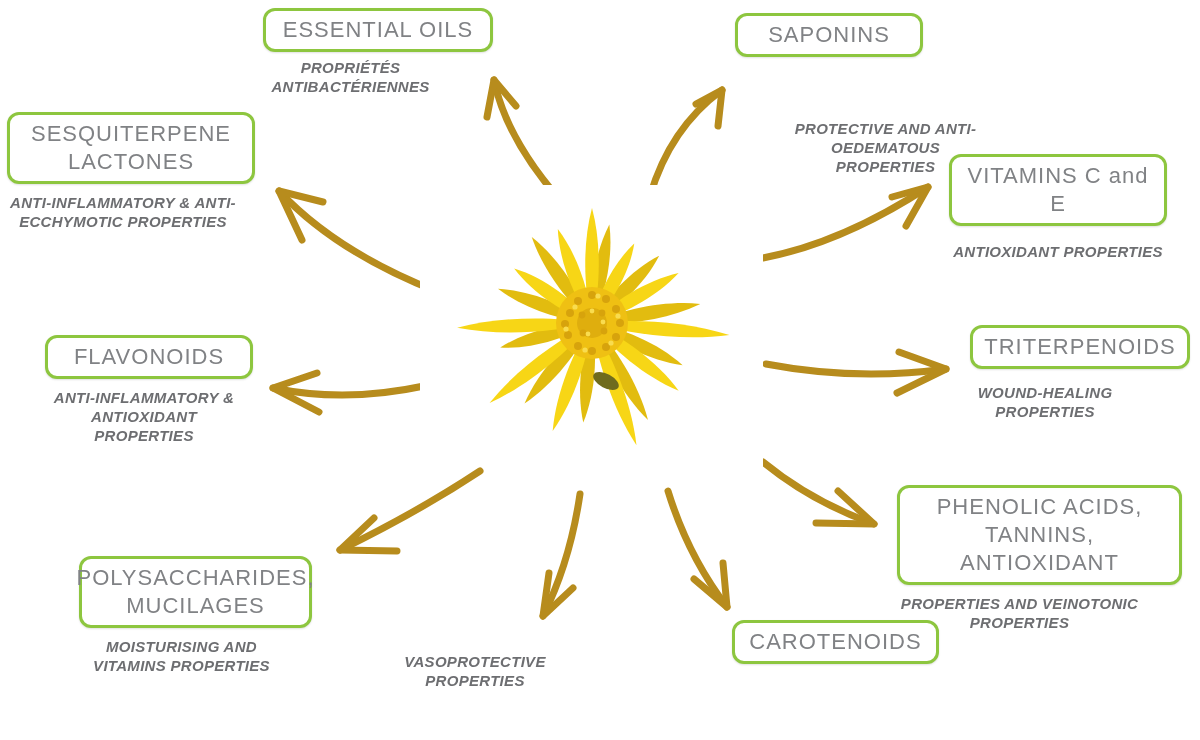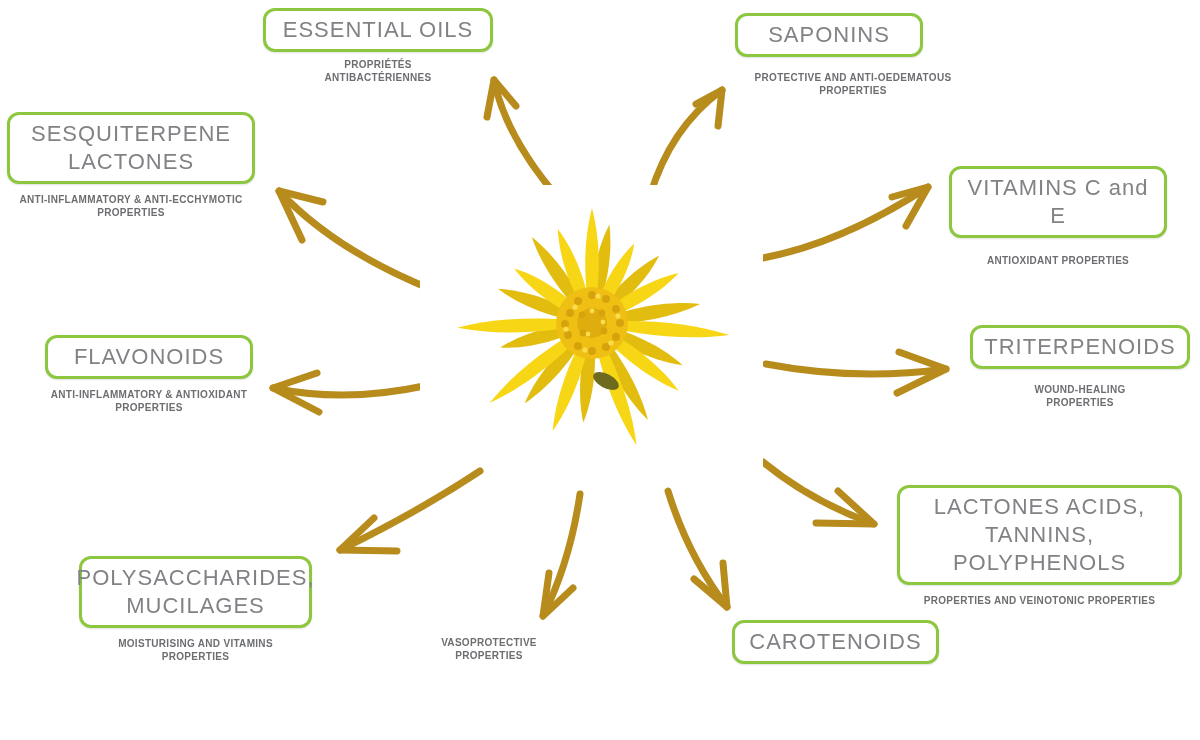--- a/index.html
+++ b/index.html
@@ -2,52 +2,52 @@
 <html><head>
 <meta charset="utf-8">
 <style>
   html,body{margin:0;padding:0;}
   body{
     width:1200px;height:740px;position:relative;overflow:hidden;
     background:#ffffff;
     font-family:"Liberation Sans", sans-serif;
     --box-border:#8dc63f; --box-text:#808285; --desc-text:#6d6e71; --arrow:#b78c1d;
   }
-  .node{position:absolute;display:flex;flex-direction:column;align-items:center;}
+  .node{position:absolute;display:flex;flex-direction:column;align-items:flex-start;}
   .box{
     width:100%;box-sizing:border-box;
     background:#ffffff;
     border:3px solid var(--box-border);
     border-radius:12px;
     box-shadow:0 1px 2px rgba(0,0,0,0.12);
     display:flex;align-items:center;justify-content:center;
     text-align:center;
     color:var(--box-text);
     font-size:22px;line-height:1.28;letter-spacing:1px;
     padding:5px 6px;
     min-height:44px;
   }
   .desc{
     margin-top:10px;
     text-align:center;
     color:var(--desc-text);
-    font-weight:bold;
-    font-size:10px;line-height:1.25;letter-spacing:0.3px;
+    font-weight:bold;font-style:italic;
+    font-size:15px;line-height:1.25;letter-spacing:0.3px;
     flex:none;
   }
   
   #n-essential      {left:263px;top:8px;  width:230px;} #n-essential .desc{width:175px;margin-top:7px;}
-  #n-saponins       {left:735px;top:13px; width:188px;} #n-saponins .desc{width:205px;margin-top:15px;margin-left:48px;}
+  #n-saponins       {left:735px;top:13px; width:188px;gap:48px;} #n-saponins .desc{width:205px;margin-top:15px;margin-left:48px;}
   #n-sesquiterpene  {left:7px;  top:112px;width:248px;} #n-sesquiterpene .desc{width:232px;}
-  #n-vitamins       {left:949px;top:166px;width:218px;} #n-vitamins .desc{width:218px;margin-top:17px;}
+  #n-vitamins       {left:949px;top:154px;width:218px;} #n-vitamins .desc{width:218px;margin-top:17px;}
   #n-flavonoids     {left:45px; top:335px;width:208px;} #n-flavonoids .desc{width:198px;}
   #n-triterpenoids  {left:970px;top:325px;width:220px;} #n-triterpenoids .desc{width:150px;margin-top:15px;}
   #n-polysaccharides{left:79px; top:537px;width:233px;margin-top:19px;} #n-polysaccharides .desc{width:205px;}
   #n-phenolic       {left:897px;top:485px;width:285px;} #n-phenolic .desc{width:245px;}
-  #n-coumarins      {left:400px;top:629px;width:178px;} #n-coumarins .desc{width:150px;margin-top:8px;}
+  #n-coumarins      {left:400px;top:629px;width:178px;} #n-coumarins .desc{width:150px;margin-top:24px;}
   #n-carotenoids    {left:732px;top:620px;width:207px;} #n-carotenoids .desc{width:215px;margin-top:14px;}
 
   .arrows{position:absolute;left:0;top:0;width:1200px;height:740px;}
   .arrows path{stroke:var(--arrow);stroke-width:7;fill:none;stroke-linecap:round;stroke-linejoin:round;}
 
   .flower-panel{position:absolute;left:420px;top:185px;width:343px;height:282px;background:#ffffff;}
   .flower-panel svg{display:block;}
 </style>
 </head>
 <body style="--box-border: #8dc63f; --box-text: #808285; --desc-text: #6d6e71; --arrow: #b78c1d; --flower-petal: #f7d616; --flower-disc: #efc013;">
@@ -206,21 +206,21 @@
 
 <div class="node" id="n-polysaccharides">
   <div class="box">
     <span>POLYSACCHARIDES, MUCILAGES</span>
   </div>
   <div class="desc">MOISTURISING AND VITAMINS PROPERTIES</div>
 </div>
 
 <div class="node" id="n-phenolic">
   <div class="box">
-    <span>LACTONES ACIDS, TANNINS, POLYPHENOLS</span>
+    <span>PHENOLIC ACIDS, TANNINS, ANTIOXIDANT</span>
   </div>
   <div class="desc">PROPERTIES AND VEINOTONIC PROPERTIES</div>
 </div>
 
 <div class="node" id="n-coumarins">
   <div class="desc">VASOPROTECTIVE PROPERTIES</div>
 </div>
 
 <div class="node" id="n-carotenoids">
   <div class="box">

